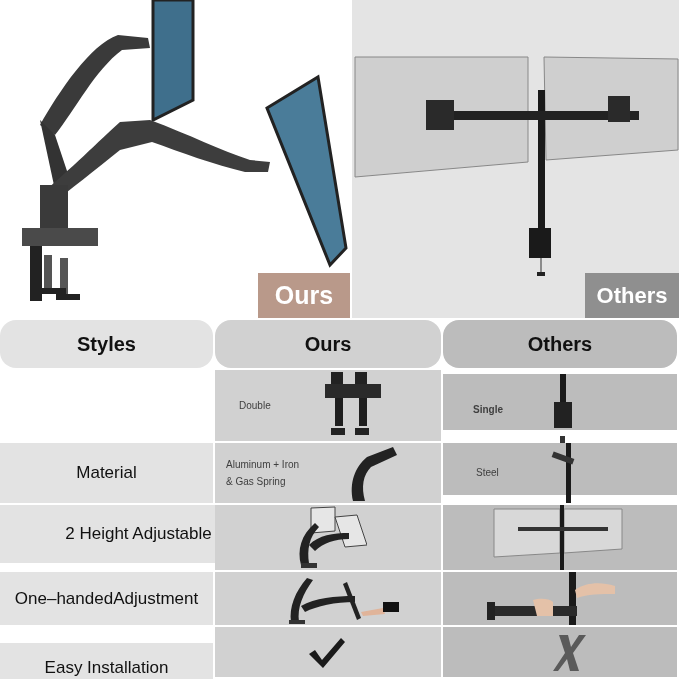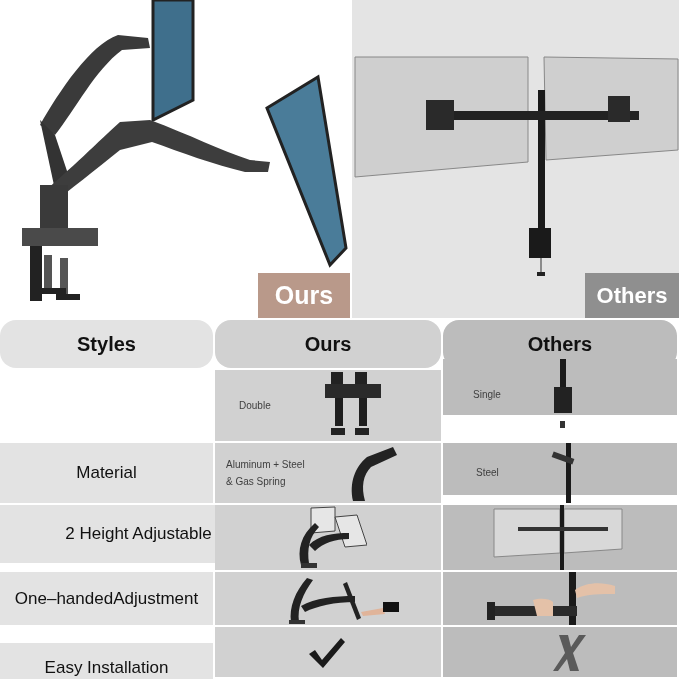--- a/index.html
+++ b/index.html
@@ -76,32 +76,32 @@
     <svg width="60" height="71" style="left:108px;top:0;">
       <rect x="8" y="2" width="12" height="14" fill="#222"></rect>
         <rect x="32" y="2" width="12" height="14" fill="#222"></rect>
       <rect x="2" y="14" width="56" height="14" fill="#2a2a2a"></rect>
       <rect x="12" y="28" width="8" height="28" fill="#1e1e1e"></rect>
         <rect x="36" y="28" width="8" height="28" fill="#1e1e1e"></rect>
       <rect x="8" y="58" width="14" height="7" fill="#222"></rect>
         <rect x="32" y="58" width="14" height="7" fill="#222"></rect>
     </svg>
   </div>
-  <div class="cell c3" style="top:41px;height:56px;">
+  <div class="cell c3" style="top:56px;height:56px;font-weight:bold;">
     <span class="val" style="left:30px;top:28px;">Single</span>
     <svg width="30" height="71" style="left:105px;top:0;">
       <rect x="12" y="0" width="6" height="30" fill="#1a1a1a"></rect>
       <rect x="6" y="28" width="18" height="26" fill="#222"></rect>
       <rect x="12" y="62" width="5" height="7" fill="#333"></rect>
     </svg>
   </div>
 
   <div class="cell c1 lbl" style="top:125px;height:60px;">Material</div>
   <div class="cell c2" style="top:125px;height:60px;">
-    <span class="val" style="left:11px;top:14px;">Aluminum + Steel</span>
+    <span class="val" style="left:11px;top:14px;">Aluminum + Iron</span>
     <span class="val" style="left:11px;top:31px;">&amp; Gas Spring</span>
     <svg width="60" height="60" style="left:130px;top:0;">
       <path d="M8,58 C4,40 10,24 22,14 L48,4 L52,12 L26,24 C18,32 16,44 20,58 Z" fill="#222"></path>
     </svg>
   </div>
   <div class="cell c3" style="top:125px;height:52px;">
     <span class="val" style="left:33px;top:22px;">Steel</span>
     <svg width="40" height="60" style="left:105px;top:0;">
       <rect x="18" y="0" width="5" height="60" fill="#1a1a1a"></rect>
       <rect x="4" y="12" width="22" height="6" fill="#333" transform="rotate(20 15 15)"></rect>

